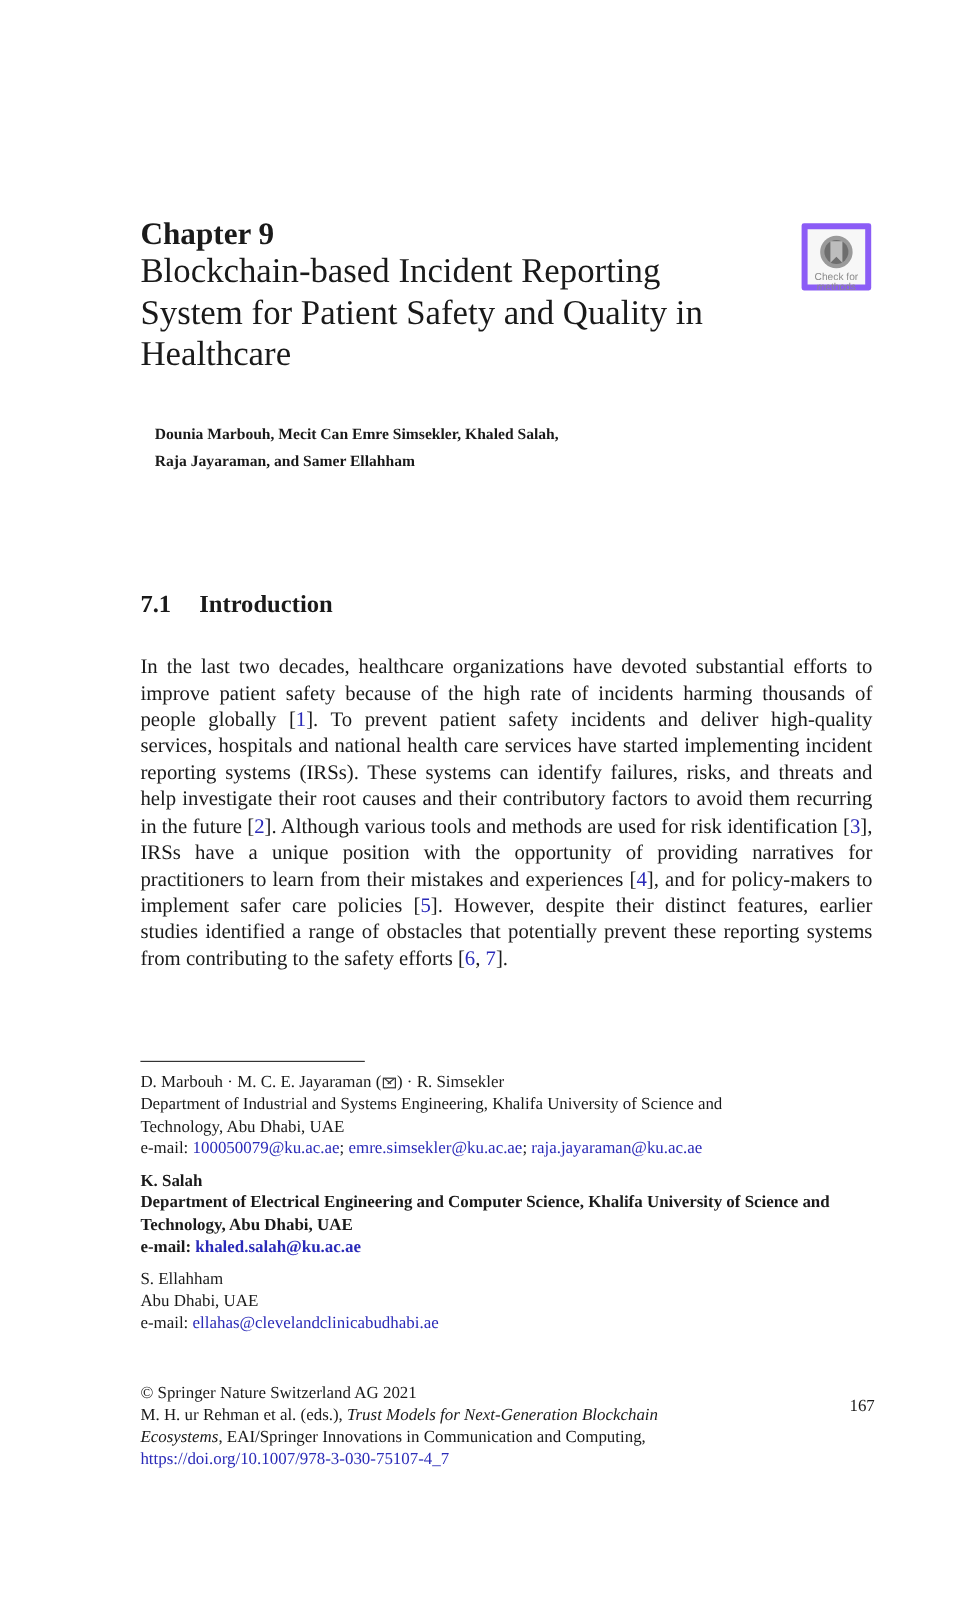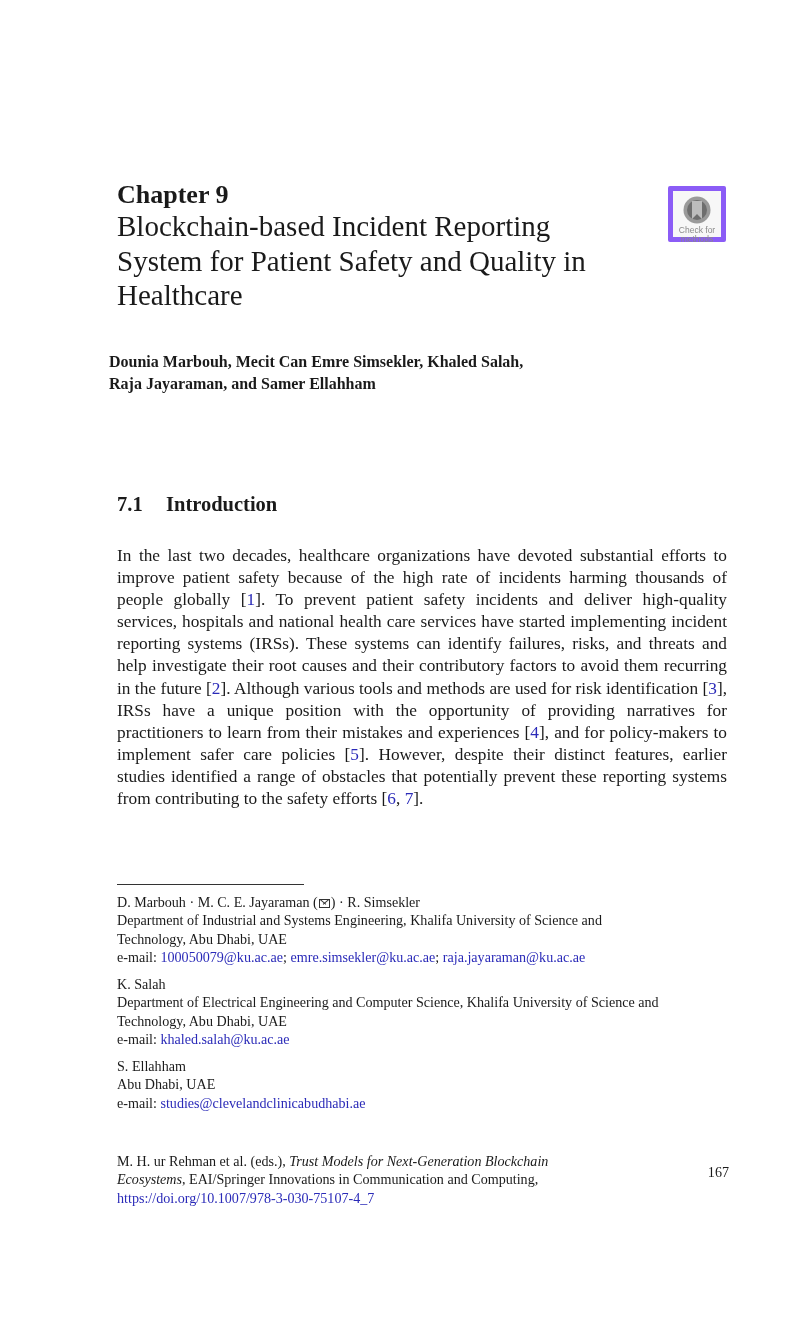--- a/index.html
+++ b/index.html
@@ -55,24 +55,24 @@
     }
     .crossmark .cm-text {
       font-family: "Liberation Sans", "DejaVu Sans", sans-serif;
       font-size: 8.5px;
       line-height: 8px;
       color: #8a8a8a;
       margin-top: 1px;
     }
     .authors {
       position: absolute;
-      left: 109px;
+      left: 129px;
       top: 351px;
       width: 560px;
-      font-size: 16px;
+      font-size: 13px;
       font-weight: bold;
       line-height: 22px;
     }
     .section-heading {
       position: absolute;
       left: 117px;
       top: 491px;
       font-size: 20.5px;
       font-weight: bold;
       line-height: 26px;
@@ -102,21 +102,21 @@
     }
     .affil {
       position: absolute;
       left: 117px;
       width: 612px;
       font-size: 14.1px;
       line-height: 18.4px;
     }
     .affil div { white-space: nowrap; }
     .affil-1 { top: 893px; }
-    .affil-2 { top: 975px; }
+    .affil-2 { top: 975px; font-weight: bold; }
     .affil-3 { top: 1057px; }
     .env-icon {
       display: inline-block;
       width: 11px;
       height: 9px;
       border: 1px solid #333;
       position: relative;
       vertical-align: -1px;
       box-sizing: border-box;
       margin: 0 1px;
@@ -191,21 +191,22 @@
 <div class="affil affil-2">
   <div>K. Salah</div>
   <div>Department of Electrical Engineering and Computer Science, Khalifa University of Science and</div>
   <div>Technology, Abu Dhabi, UAE</div>
   <div><span>e-mail: </span><a class="link">khaled.salah@ku.ac.ae</a></div>
 </div>
 
 <div class="affil affil-3">
   <div>S. Ellahham</div>
   <div>Abu Dhabi, UAE</div>
-  <div><span>e-mail: </span><a class="link">studies@clevelandclinicabudhabi.ae</a></div>
+  <div><span>e-mail: </span><a class="link">ellahas@clevelandclinicabudhabi.ae</a></div>
 </div>
 
 <div class="copyright">
+  <div>© Springer Nature Switzerland AG 2021</div>
   <span class="page-num">167</span>
   <div><span>M. H. ur Rehman et al. (eds.), </span><i>Trust Models for Next-Generation Blockchain</i></div>
   <div><i>Ecosystems</i><span>, EAI/Springer Innovations in Communication and Computing,</span></div>
   <div><a class="link">https://doi.org/10.1007/978-3-030-75107-4_7</a></div>
 </div>
 
 </body></html>

